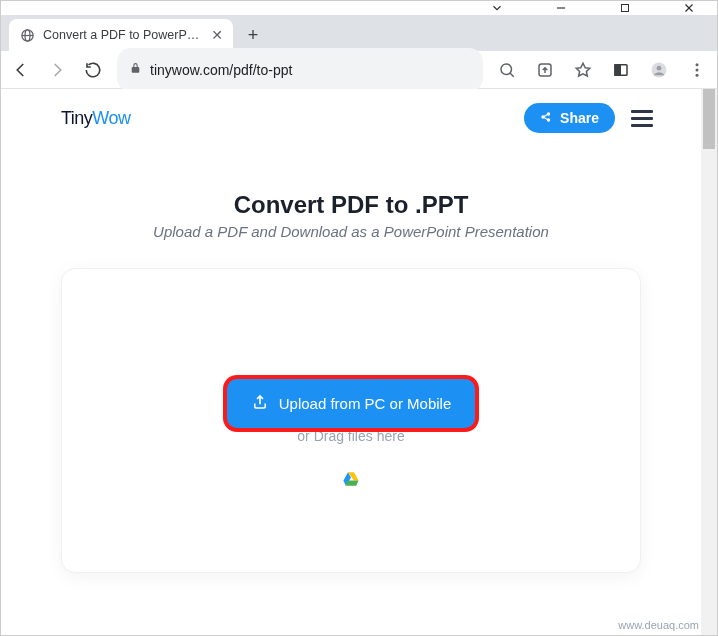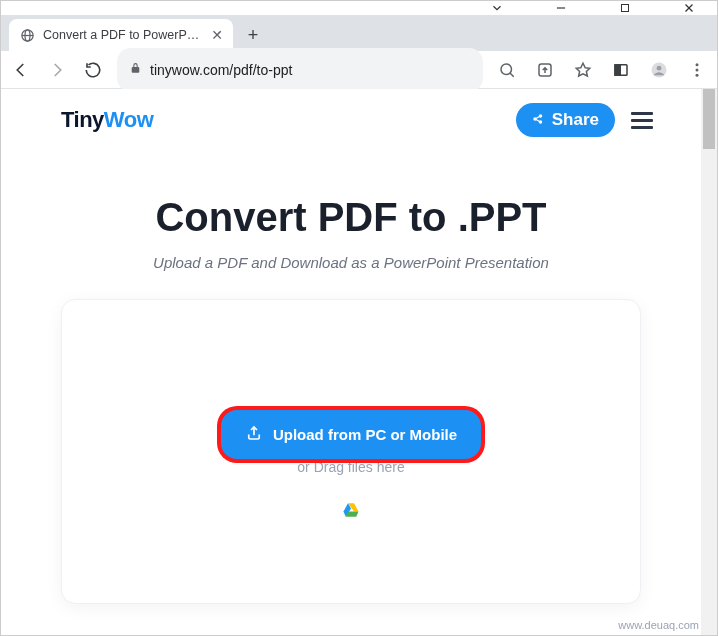--- a/index.html
+++ b/index.html
@@ -94,49 +94,49 @@
   }
   .page {
     padding: 0 16px 0 0;
   }
   .site-header {
     display:flex;
     align-items:center;
     justify-content:space-between;
     padding: 14px 48px 10px 60px;
   }
-  .logo { font-size:22px; font-weight:700; letter-spacing:-0.5px; }
+  .logo { font-size:18px; font-weight:400; letter-spacing:-0.5px; }
   .logo-tiny { color:#0b162c; }
   .logo-wow { color:#1d90f4; }
   .header-right { display:flex; align-items:center; gap:16px; }
   .share-btn {
     background:#1d90f4; color:#fff; border:none; border-radius:18px;
-    padding:7px 16px; font-size:17px; font-weight:600;
+    padding:7px 16px; font-size:14px; font-weight:600;
     display:flex; align-items:center; gap:8px;
   }
   .hamburger { display:flex; flex-direction:column; gap:4px; }
   .hamburger span { width:22px; height:3px; background:#2d3748; border-radius:1px; }
   .hero {
     text-align:center;
     padding: 48px 20px 28px;
   }
-  .hero h1 { font-size:40px; font-weight:800; color:#1a202c; margin-bottom:14px; }
+  .hero h1 { font-size:24px; font-weight:800; color:#1a202c; margin-bottom:4px; }
   .hero p { font-size:15px; color:#6b7280;font-style:italic; }
   .card-wrap { padding: 0 60px; }
   .card {
     background:#fff;
     border:1px solid #eef0f3;
     border-radius:14px;
     box-shadow: 0 4px 18px rgba(0,0,0,0.05);
     padding: 110px 20px 80px;
     text-align:center;
   }
   .upload-btn {
-    background:#1d90f4; color:#fff; border:none; border-radius:16px;
-    padding:14px 24px; font-size:15px; font-weight:700;
+    background:#1d90f4; color:#fff; border:none; border-radius:10px;
+    padding:14px 24px; font-size:15px; font-weight:400;
     display:inline-flex; align-items:center; gap:10px;
     box-shadow: 0 0 0 4px #ff1a1a;
     position:relative;
   }
   .drag-text { color:#9aa3b2; font-size:14px; }
   .gdrive {
     margin-top:24px; display:inline-flex; width:22px; height:22px;
     align-items:center; justify-content:center;
   }
   .watermark {

